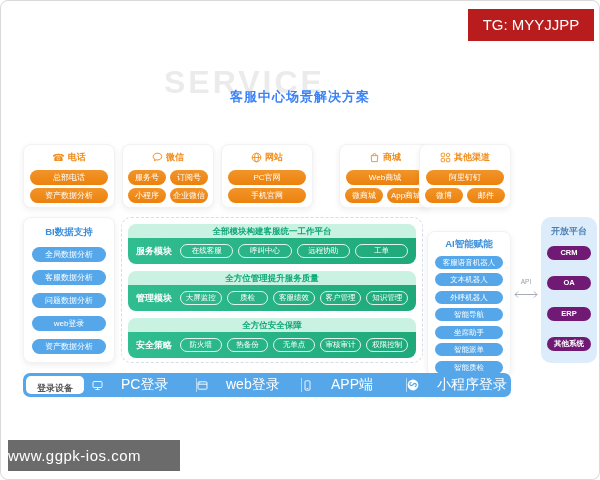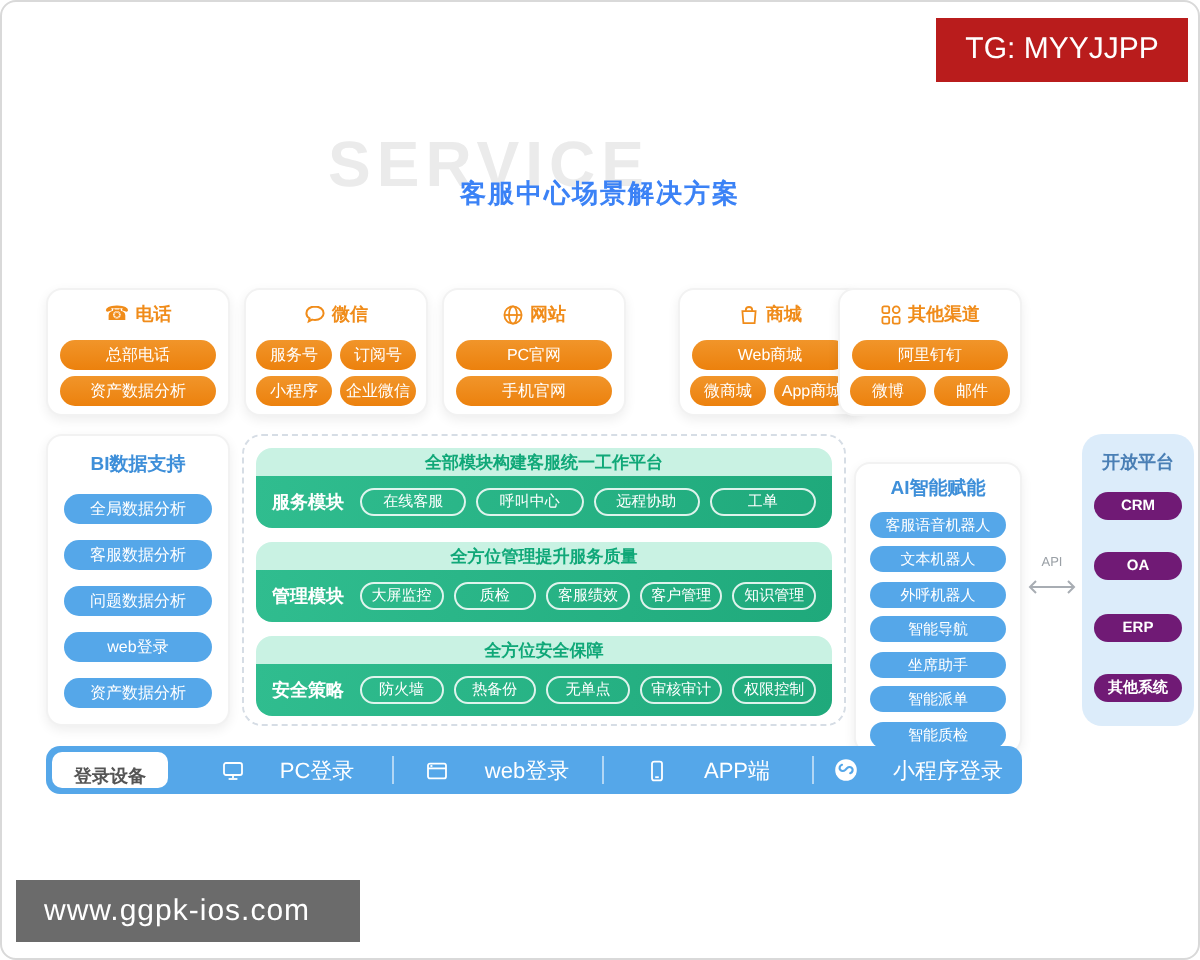--- a/index.html
+++ b/index.html
@@ -5,21 +5,21 @@
   * { margin:0; padding:0; box-sizing:border-box; }
   html,body { background:#fff; font-family:"Liberation Sans","DejaVu Sans",sans-serif; }
   .page { position:relative; width:600px; height:480px; background:#fff;
           border:1px solid #d9d9d9; border-radius:8px; overflow:hidden; }
 
   
   .tg-badge { position:absolute; left:467px; top:8px; width:126px; height:32px;
               background:#b91c1c; color:#fff; font-size:15px; line-height:32px; text-align:center; }
   .site-badge { position:absolute; left:7px; top:439px; width:172px; height:31px;
                 background:#6b6b6b; color:#fff; font-size:15px; line-height:31px;
-                padding-left:14px; letter-spacing:.5px; }
+                letter-spacing:.5px; }
 
   
   .watermark { position:absolute; left:163px; top:63px; font-size:32px; font-weight:bold;
                color:#ebebeb; letter-spacing:3px; }
   .title { position:absolute; left:0; right:0; top:87px; text-align:center;
            font-size:13px; font-weight:bold; color:#3b82f6; letter-spacing:1px; }
 
   
   .card { position:absolute; background:#fff; border:1px solid #f2f2f2; border-radius:8px;
           box-shadow:0 2px 6px rgba(0,0,0,.07); }
@@ -67,22 +67,22 @@
   .open-pills { flex:1; display:flex; flex-direction:column; justify-content:space-between; }
   .opill { background:#701a75; color:#fff; font-size:7.5px; font-weight:bold; text-align:center;
            border-radius:7px; height:14px; line-height:14px; overflow:hidden; white-space:nowrap; }
 
   
   .login-bar { position:absolute; left:22px; top:372px; width:488px; height:24px;
                background:#55a7e9; border-radius:7px; display:flex; align-items:center; }
   .login-label { background:#fff; color:#555; font-size:9px; font-weight:bold;
                  border-radius:5px; height:18px; line-height:18px; padding:3px 11px;
                  margin:0 8px 0 3px; flex-shrink:0; }
-  .login-seg { flex:1; display:flex; align-items:center; justify-content:center; gap:18px;
-               color:#fff; font-size:11px; height:14px; }
+  .login-seg { flex:1; display:flex; align-items:center; justify-content:flex-start; gap:18px;
+               color:#fff; font-size:14px; height:14px; }
   .login-seg + .login-seg { border-left:1px solid rgba(255,255,255,.55); }
   .lico { display:inline-flex; }
 </style>
 </head>
 <body>
 
 <div class="page">
 
   <div class="tg-badge">TG: MYYJJPP</div>
   <div class="watermark">SERVICE</div>

